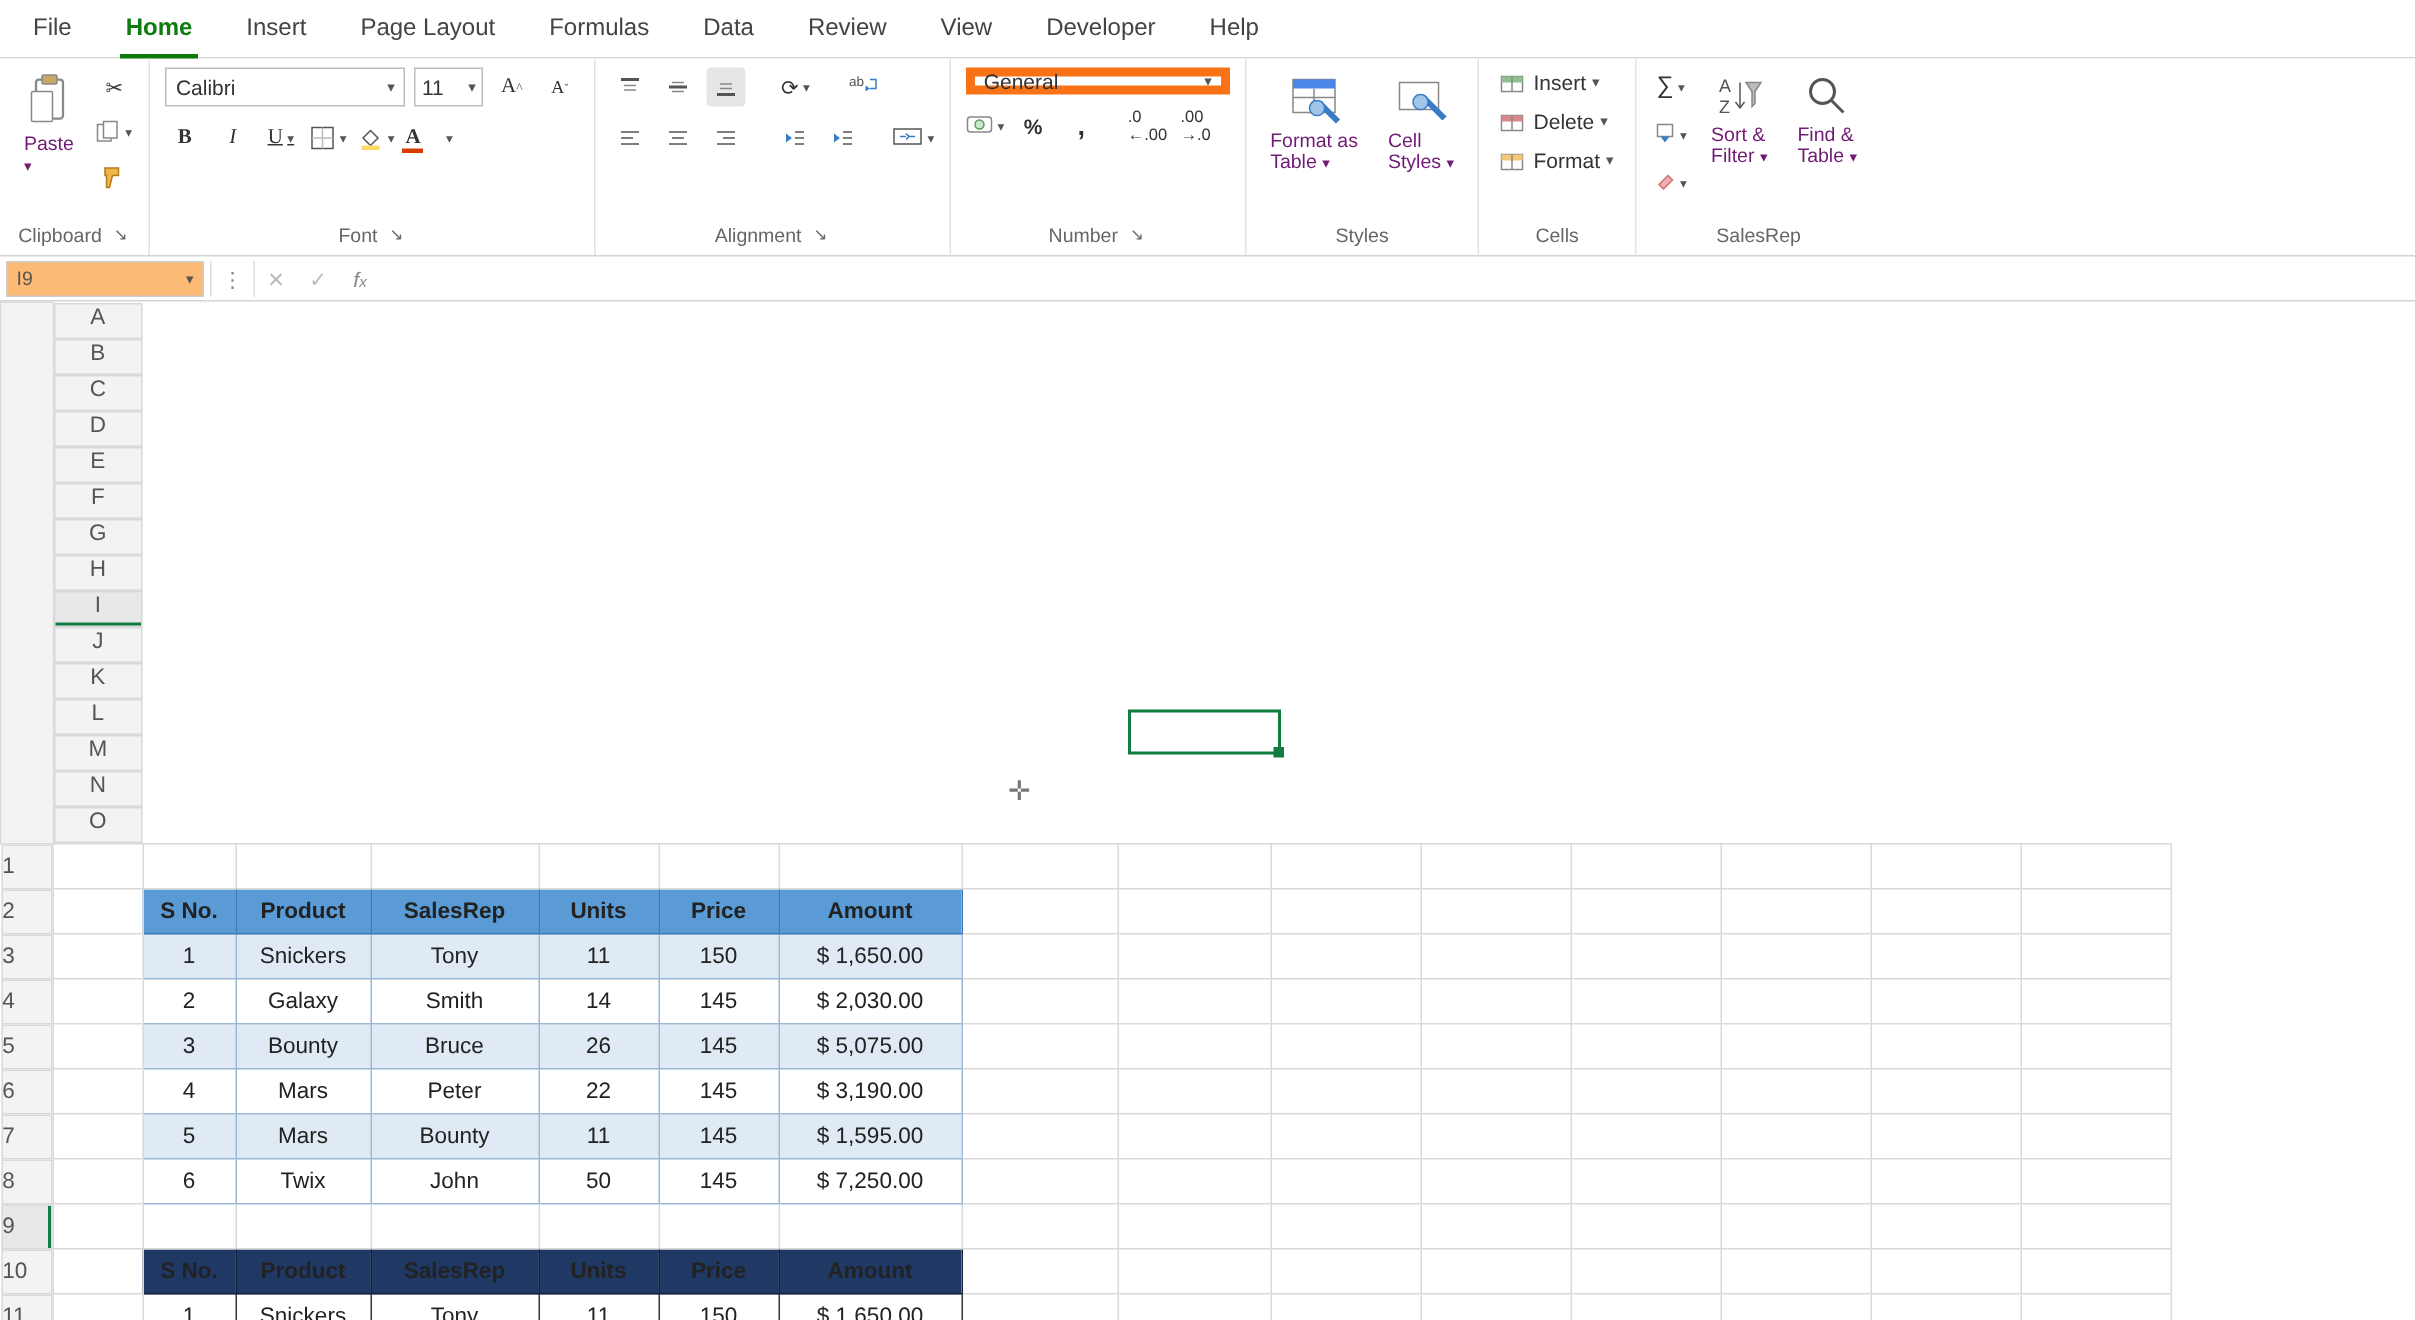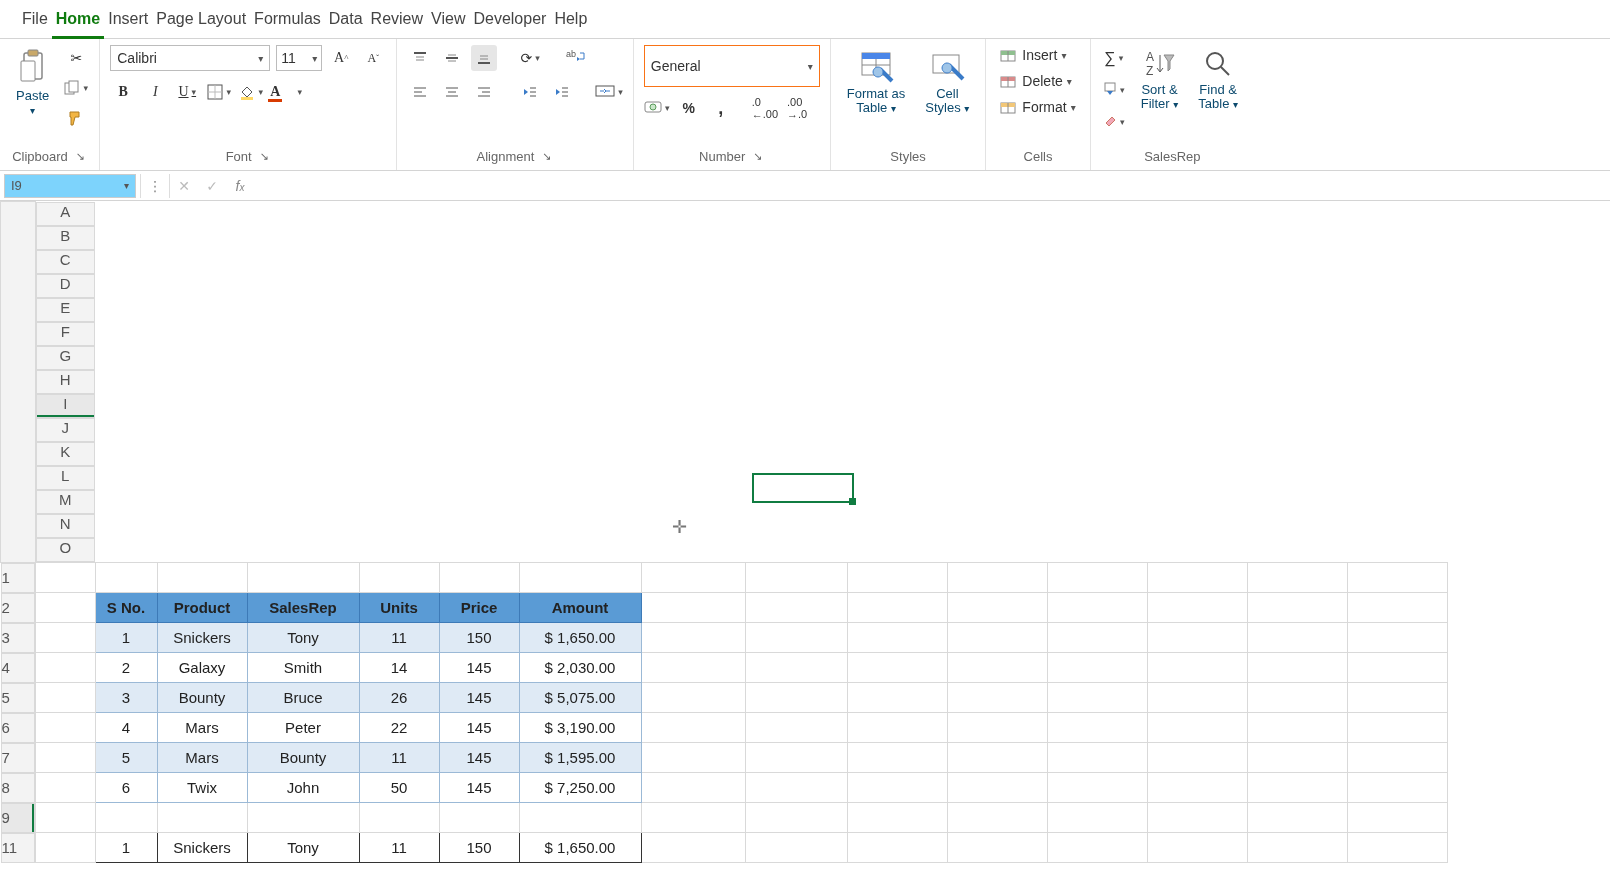--- a/index.html
+++ b/index.html
@@ -1,52 +1,52 @@
 <!DOCTYPE html>
 <html><head>
 <meta charset="utf-8">
 <style>
   * { box-sizing: border-box; margin: 0; padding: 0; }
   body { font-family: "Segoe UI", Arial, sans-serif; font-size: 14px; color: #333; background: #fff; user-select: none; overflow: hidden; }
 
   
-  .tabs { display: flex; padding: 4px 18px 0 18px; border-bottom: 1px solid #d4d4d4; font-size: 16px; color: #444; }
+  .tabs { display: flex; gap: 28px; padding: 4px 18px 0 18px; border-bottom: 1px solid #d4d4d4; font-size: 16px; color: #444; }
   .tab { padding: 6px 4px 10px 4px; cursor: pointer; position: relative; }
   .tab.active { color: #0f7b0f; font-weight: 600; }
   .tab.active::after { content:""; position:absolute; left:0; right:0; bottom:-1px; height:3px; background:#0f7b0f; }
 
   
   .ribbon { display: flex; border-bottom: 1px solid #d4d4d4; background: #fff; height: 132px; }
   .group { border-right: 1px solid #e3e3e3; padding: 6px 10px 2px 10px; display: flex; flex-direction: column; justify-content: space-between; position: relative; }
   .group-body { display: flex; align-items: flex-start; gap: 8px; }
   .group-label { font-size: 13px; color: #666; text-align: center; padding: 2px 0 4px 0; display:flex; justify-content:center; align-items:center; gap:6px; }
   .launcher { font-size: 11px; color: #666; padding: 0 2px; }
 
   .col { display: flex; flex-direction: column; gap: 4px; align-items: center; }
   .row { display: flex; gap: 6px; align-items: center; }
 
   .btn { display:flex; align-items:center; justify-content:center; min-width:26px; height:26px; border-radius:3px; cursor:pointer; }
   .split-arrow::after { content:"▾"; font-size:9px; margin-left:3px; color:#555; }
 
   .vbtn { display:flex; flex-direction:column; align-items:center; justify-content:center; gap:4px; cursor:pointer; padding:4px 6px; border-radius:4px; }
-  .vbtn .vlabel { font-size:13px; text-align:center; line-height:1.1; color:#0c4a6e; }
+  .vbtn .vlabel { font-size:13px; line-height:1.1; color:#701a75; }
 
   
   .ico { display:inline-flex; align-items:center; justify-content:center; }
 
   
   .font-name { width:160px; height:26px; border:1px solid #bcbcbc; font-size:14px; padding:2px 6px; background:#fff; display:flex; align-items:center; justify-content:space-between; }
   .font-size { width:46px; height:26px; border:1px solid #bcbcbc; font-size:14px; padding:2px 4px; background:#fff; display:flex; align-items:center; justify-content:space-between; }
   .dd-arrow { font-size:10px; color:#555; }
 
   .cells-row { display:flex; align-items:center; gap:4px; font-size:14px; color:#333; cursor:pointer; padding:2px 4px; }
 
   
   .fx-bar { display:flex; align-items:center; border-bottom:1px solid #d4d4d4; height:30px; }
-  .name-box { width:132px; border:1px solid #ccc; margin:3px 4px; height:24px; display:flex; align-items:center; justify-content:space-between; padding:0 6px; font-size:13px; color:#555; background:#7dd3fc;}
+  .name-box { width:132px; border:1px solid #ccc; margin:3px 4px; height:24px; display:flex; align-items:center; justify-content:space-between; padding:0 6px; font-size:13px; color:#555; background:#fdba74;}
   .fx-btn { width:28px; text-align:center; color:#888; font-size:14px; }
   .fx-input { flex:1; height:24px; border:none; outline:none; padding:0 6px; font-size:14px; }
   .fx-sep { width:1px; background:#ddd; height:24px; }
 
   
   .sheet-wrap { position:relative; }
   table.sheet { border-collapse: collapse; table-layout: fixed; }
   .sheet th, .sheet td { border: 1px solid #d9d9d9; height:30px; font-size:15px; }
   .sheet th { background:#f3f3f3; color:#555; font-weight:400; text-align:center; position:relative; }
   .sheet th.corner { background:#f3f3f3; width:34px; }
@@ -270,21 +270,21 @@
     </div>
     <div class="group-label">
         <span>Alignment</span>
         <span class="launcher">↘</span>
       </div>
   </div>
 
   <div class="group">
     <div class="group-body" style="flex-direction:column;gap:8px;">
       <div class="row">
-        <div style="width:176px;height:42px;border:1px solid #f97316;display:flex;align-items:center;justify-content:space-between;padding:0 6px;">
+        <div style="width:176px;height:18px;border:6px solid #f97316;display:flex;align-items:center;justify-content:space-between;padding:0 6px;">
             <span>General</span>
             <span class="dd-arrow">▾</span>
           </div>
       </div>
       <div class="row">
         <div class="btn split-arrow">
             <span><svg width="18" height="16">
                 <rect x="1" y="3" width="16" height="10" rx="2" fill="#fff" stroke="#888"></rect>
                 <circle cx="9" cy="8" r="3" fill="#c9e7c9" stroke="#5a9b5a"></circle>
               </svg></span>
@@ -634,20 +634,38 @@
           <td></td>
           <td></td>
           <td></td>
           <td></td>
           <td></td>
           <td></td>
           <td></td>
           <td></td>
         </tr>
         <tr>
+          <th class="row">10</th>
+          <td></td>
+          <td class="t2-head">S No.</td>
+          <td class="t2-head">Product</td>
+          <td class="t2-head">SalesRep</td>
+          <td class="t2-head">Units</td>
+          <td class="t2-head">Price</td>
+          <td class="t2-head">Amount</td>
+          <td></td>
+          <td></td>
+          <td></td>
+          <td></td>
+          <td></td>
+          <td></td>
+          <td></td>
+          <td></td>
+        </tr>
+        <tr>
           <th class="row">11</th>
           <td></td>
           <td class="t2-body">1</td>
           <td class="t2-body">Snickers</td>
           <td class="t2-body">Tony</td>
           <td class="t2-body">11</td>
           <td class="t2-body">150</td>
           <td class="t2-body">$ 1,650.00</td>
           <td></td>
           <td></td>

